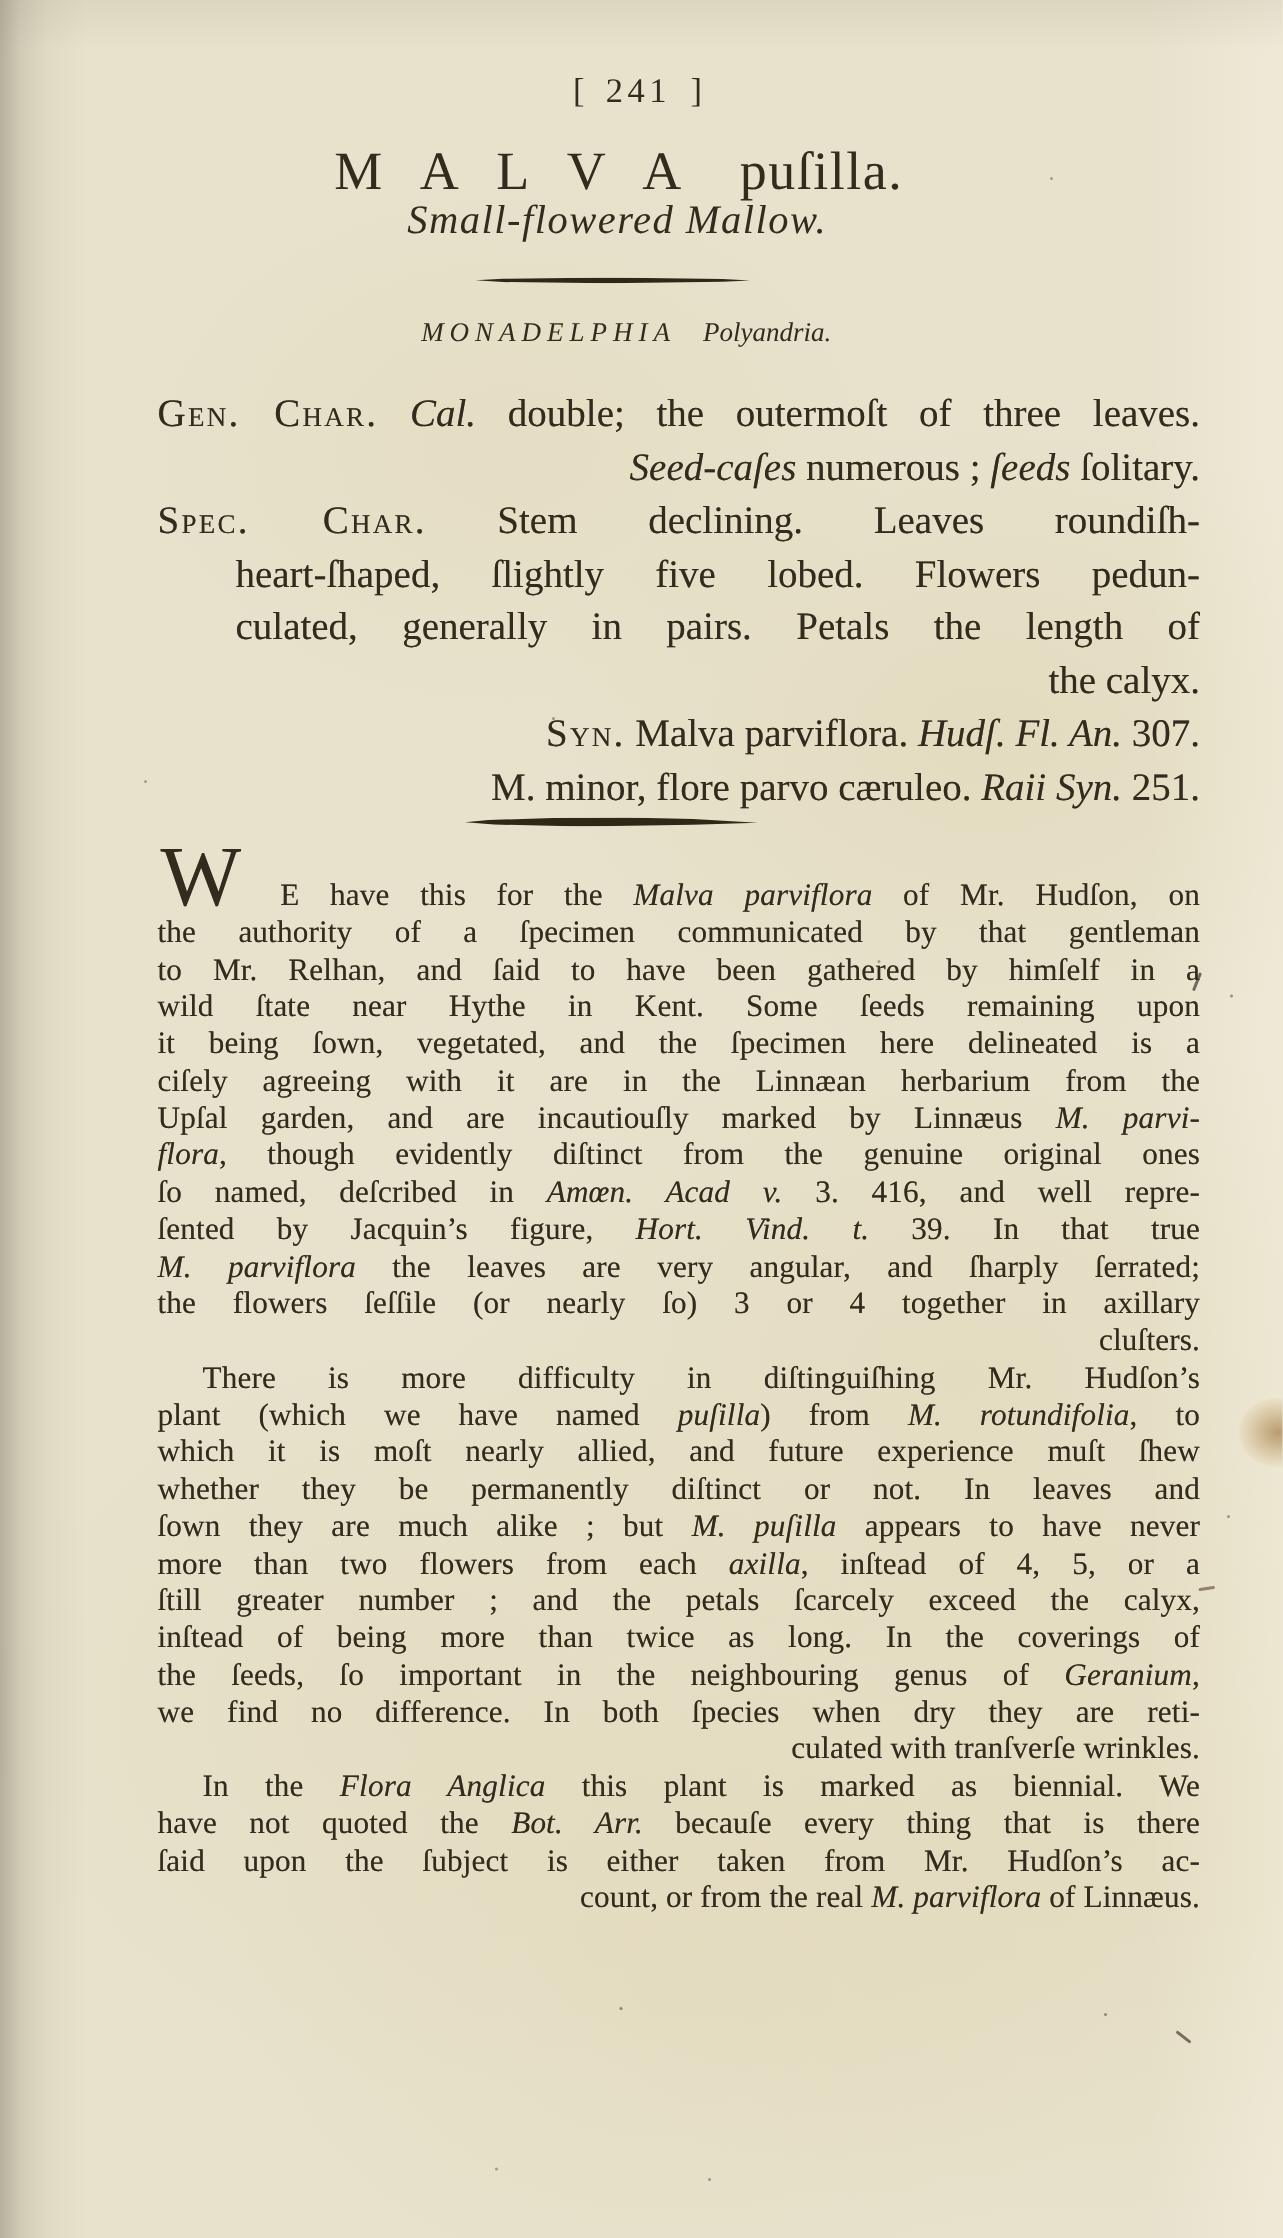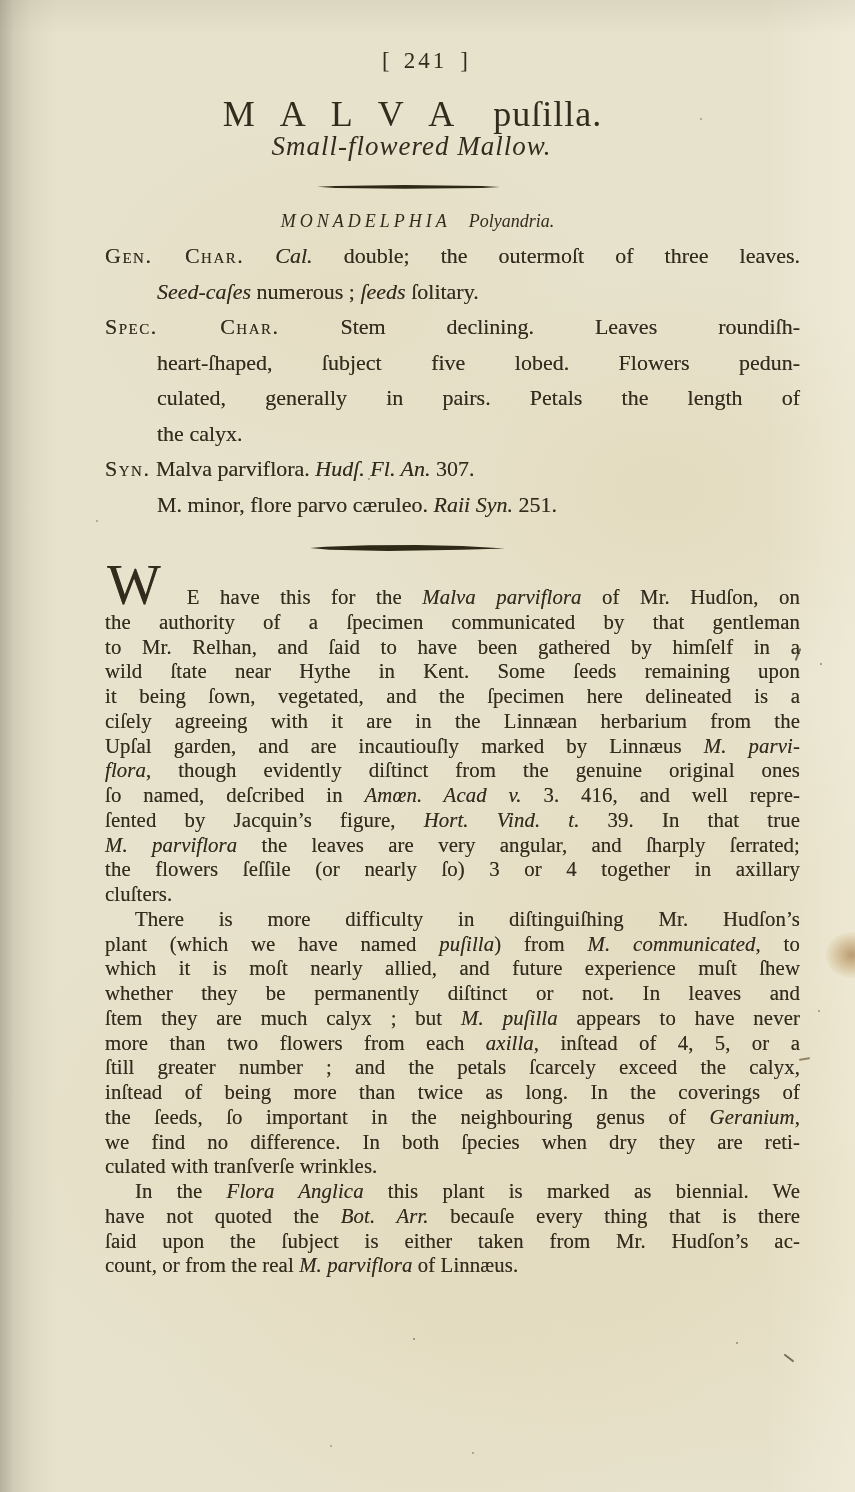--- a/index.html
+++ b/index.html
@@ -62,29 +62,29 @@
 
   .class-line {
     position:absolute; top:211px; width:100%;
     transform:translateX(-35px);
     font-style:italic; font-size:18px;
   }
   .klass { letter-spacing:4px; }
   .order { margin-left:18px; }
 
   .charblock {
-    position:absolute; top:238px; width:100%;
-    font-size:22px; line-height:35.5px;
+    position:absolute; top:258px; width:100%;
+    font-size:26px; line-height:35.5px;
   }
   .bodyblock {
     position:absolute; top:573px; width:100%;
     font-size:20.8px; line-height:24.75px; letter-spacing:.1px;
   }
 
-  .bl { white-space:normal; text-align:left; text-shadow:0 0 .4px rgba(51,43,29,.55); }
+  .bl { white-space:normal; text-align:right; text-shadow:0 0 .4px rgba(51,43,29,.55); }
   .jl { text-align:justify; text-align-last:justify; }
   .hang { padding-left:52px; }
   .ind { text-indent:30px; }
   .i  { font-style:italic; }
   .r  { font-style:normal; }
   .sc { font-variant:small-caps; letter-spacing:1.5px; }
   .dc {
     font-size:57px; line-height:24.75px; letter-spacing:0;
     margin-left:2px; margin-right:26px;
   }
@@ -138,21 +138,21 @@
     <div class="rule rule1"></div>
 
     <div class="class-line centered">
       <span class="klass">MONADELPHIA</span><span class="order">Polyandria.</span>
     </div>
 
     <div class="charblock">
         <div class="bl jl"><span class="sc">Gen. Char.</span><span class="r"> </span><span class="i">Cal.</span><span class="r"> double; the outermoſt of three leaves.</span></div>
         <div class="bl hang"><span class="i">Seed-caſes</span><span class="r"> numerous ; </span><span class="i">ſeeds</span><span class="r"> ſolitary.</span></div>
         <div class="bl jl"><span class="sc">Spec. Char.</span><span class="r"> Stem declining. Leaves roundiſh-</span></div>
-        <div class="bl jl hang"><span class="r">heart-ſhaped, ſubject five lobed. Flowers pedun-</span></div>
+        <div class="bl jl hang"><span class="r">heart-ſhaped, ſlightly five lobed. Flowers pedun-</span></div>
         <div class="bl jl hang"><span class="r">culated, generally in pairs. Petals the length of</span></div>
         <div class="bl hang"><span class="r">the calyx.</span></div>
         <div class="bl"><span class="sc">Syn.</span><span class="r">  Malva parviflora.  </span><span class="i">Hudſ. Fl. An.</span><span class="r"> 307.</span></div>
         <div class="bl hang"><span class="r">M. minor, flore parvo cæruleo.  </span><span class="i">Raii Syn.</span><span class="r"> 251.</span></div>
       </div>
 
     <div class="rule rule2"></div>
 
     <div class="bodyblock">
         <div class="bl jl"><span class="dc">W</span><span class="r">E have this for the </span><span class="i">Malva parviflora</span><span class="r"> of Mr. Hudſon, on</span></div>
@@ -162,24 +162,24 @@
         <div class="bl jl"><span class="r">it being ſown, vegetated, and the ſpecimen here delineated is a</span></div>
         <div class="bl jl"><span class="r">ciſely agreeing with it are in the Linnæan herbarium from the</span></div>
         <div class="bl jl"><span class="r">Upſal garden, and are incautiouſly marked by Linnæus </span><span class="i">M. parvi-</span></div>
         <div class="bl jl"><span class="i">flora</span><span class="r">, though evidently diſtinct from the genuine original ones</span></div>
         <div class="bl jl"><span class="r">ſo named, deſcribed in </span><span class="i">Amœn. Acad v.</span><span class="r"> 3. 416, and well repre-</span></div>
         <div class="bl jl"><span class="r">ſented by Jacquin’s figure, </span><span class="i">Hort. Vind. t.</span><span class="r"> 39. In that true</span></div>
         <div class="bl jl"><span class="i">M. parviflora</span><span class="r"> the leaves are very angular, and ſharply ſerrated;</span></div>
         <div class="bl jl"><span class="r">the flowers ſeſſile (or nearly ſo) 3 or 4 together in axillary</span></div>
         <div class="bl"><span class="r">cluſters.</span></div>
         <div class="bl jl ind"><span class="r">There is more difficulty in diſtinguiſhing Mr. Hudſon’s</span></div>
-        <div class="bl jl"><span class="r">plant (which we have named </span><span class="i">puſilla</span><span class="r">) from </span><span class="i">M. communicated</span><span class="r">, to</span></div>
+        <div class="bl jl"><span class="r">plant (which we have named </span><span class="i">puſilla</span><span class="r">) from </span><span class="i">M. rotundifolia</span><span class="r">, to</span></div>
         <div class="bl jl"><span class="r">which it is moſt nearly allied, and future experience muſt ſhew</span></div>
         <div class="bl jl"><span class="r">whether they be permanently diſtinct or not. In leaves and</span></div>
-        <div class="bl jl"><span class="r">ſtem they are much calyx ; but </span><span class="i">M. puſilla</span><span class="r"> appears to have never</span></div>
+        <div class="bl jl"><span class="r">ſown they are much alike ; but </span><span class="i">M. puſilla</span><span class="r"> appears to have never</span></div>
         <div class="bl jl"><span class="r">more than two flowers from each </span><span class="i">axilla</span><span class="r">, inſtead of 4, 5, or a</span></div>
         <div class="bl jl"><span class="r">ſtill greater number ; and the petals ſcarcely exceed the calyx,</span></div>
         <div class="bl jl"><span class="r">inſtead of being more than twice as long. In the coverings of</span></div>
         <div class="bl jl"><span class="r">the ſeeds, ſo important in the neighbouring genus of </span><span class="i">Geranium</span><span class="r">,</span></div>
         <div class="bl jl"><span class="r">we find no difference. In both ſpecies when dry they are reti-</span></div>
         <div class="bl"><span class="r">culated with tranſverſe wrinkles.</span></div>
         <div class="bl jl ind"><span class="r">In the </span><span class="i">Flora Anglica</span><span class="r"> this plant is marked as biennial. We</span></div>
         <div class="bl jl"><span class="r">have not quoted the </span><span class="i">Bot. Arr.</span><span class="r"> becauſe every thing that is there</span></div>
         <div class="bl jl"><span class="r">ſaid upon the ſubject is either taken from Mr. Hudſon’s ac-</span></div>
         <div class="bl"><span class="r">count, or from the real </span><span class="i">M. parviflora</span><span class="r"> of Linnæus.</span></div>

